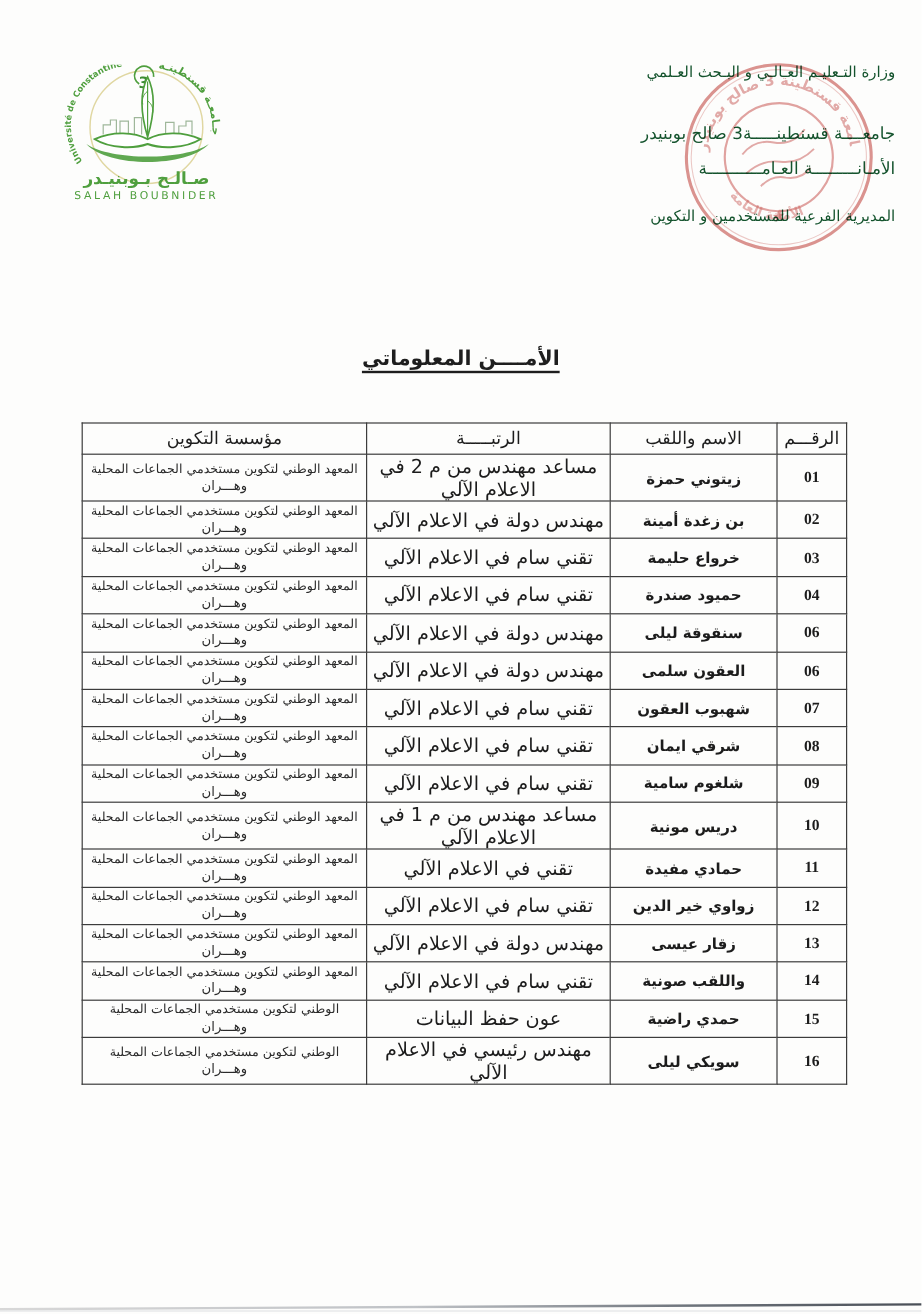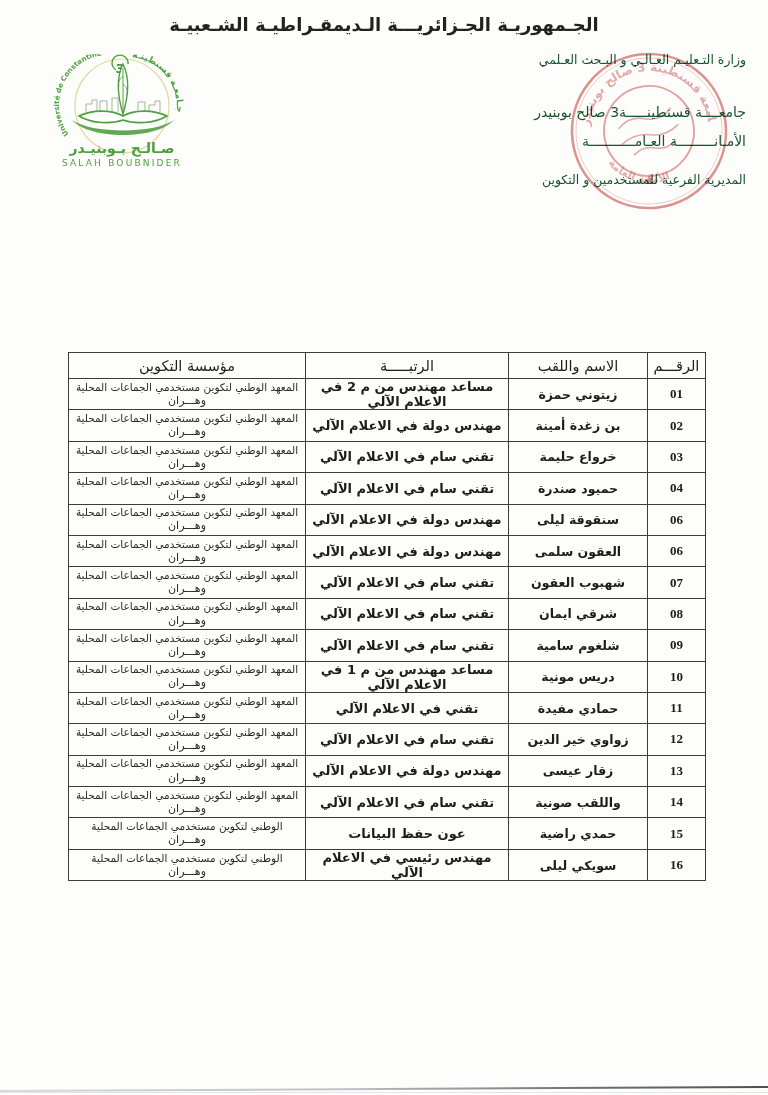--- a/index.html
+++ b/index.html
@@ -70,41 +70,40 @@
   table.roster col.c-inst{width:237px;}
   table.roster th,table.roster td{
     border:1.2px solid #3c3c3c;
     text-align:center;vertical-align:middle;
     padding:0 2px;overflow:hidden;
   }
   table.roster th{height:25px;font-size:14.5px;font-weight:normal;color:#1d1d1d;margin-left:18px;}
   table.roster td{height:30.4px;}
   td.cell-number{font-size:13px;font-weight:bold;font-family:"Liberation Serif","DejaVu Serif",serif;}
   td.cell-name{font-size:12.5px;font-weight:bold;}
-  td.cell-rank{font-size:13px;font-weight:bold;}
+  td.cell-rank{font-size:16px;font-weight:normal;}
   td.cell-inst{font-size:10.5px;font-weight:normal;line-height:1.25;color:#2a2a2a;}
   td.cell-inst .inst-city{font-size:11px;}
 
   
   .scan-edge{
     position:absolute;left:0;bottom:5px;width:100%;height:2px;
     background:linear-gradient(to right,#d8d8d8 0%,#bfc2c6 45%,#6d737b 75%,#4a4f57 100%);
     transform:rotate(-0.3deg);
   }
   .scan-edge2{
     position:absolute;left:0;bottom:2px;width:100%;height:1px;
     background:#e3e4e6;
   }
 </style>
 </head>
 <body>
 
 <div class="page">
 
-  <div class="country-title">الجـمهوريـة الجـزائريـــة الـديمقـراطيـة الشـعبيـة</div>
 
   <svg class="logo" viewBox="0 0 180 122" xmlns="http://www.w3.org/2000/svg">
     <defs>
       <path id="arcL" d="M 36,82 A 50,50 0 0 1 86,2"></path>
       <path id="arcR" d="M 94,3 A 50,50 0 0 1 140,70"></path>
     </defs>
 
     <circle cx="88" cy="52" r="47" fill="none" stroke="#d8cd8a" stroke-width="1.2" opacity="0.8"></circle>
 
     <text font-size="7" fill="#4f9f3e" font-weight="bold">
@@ -162,20 +161,21 @@
       <textPath href="#stampBottom" startOffset="28">الأمانة العامة</textPath>
     </text>
     <g stroke="#c44a46" stroke-width="1.6" fill="none" opacity="0.55" transform="rotate(-12 86 86)">
       <path d="M 58,74 q 14,-9 28,-1 q 14,8 28,-2"></path>
       <path d="M 56,90 q 16,-7 30,0 q 14,7 30,-1"></path>
       <path d="M 64,104 q 12,-6 22,0 q 12,6 22,-1"></path>
     </g>
     <text x="80" y="139" font-size="13" fill="#c44a46" opacity="0.65" text-anchor="middle">★</text>
   </svg>
 
+  <div class="doc-subtitle">الأمــــن المعلوماتي</div>
 
   <table class="roster">
     <colgroup>
       <col class="c-num">
         <col class="c-name">
         <col class="c-rank">
         <col class="c-inst">
     </colgroup>
     <thead>
       <tr>

